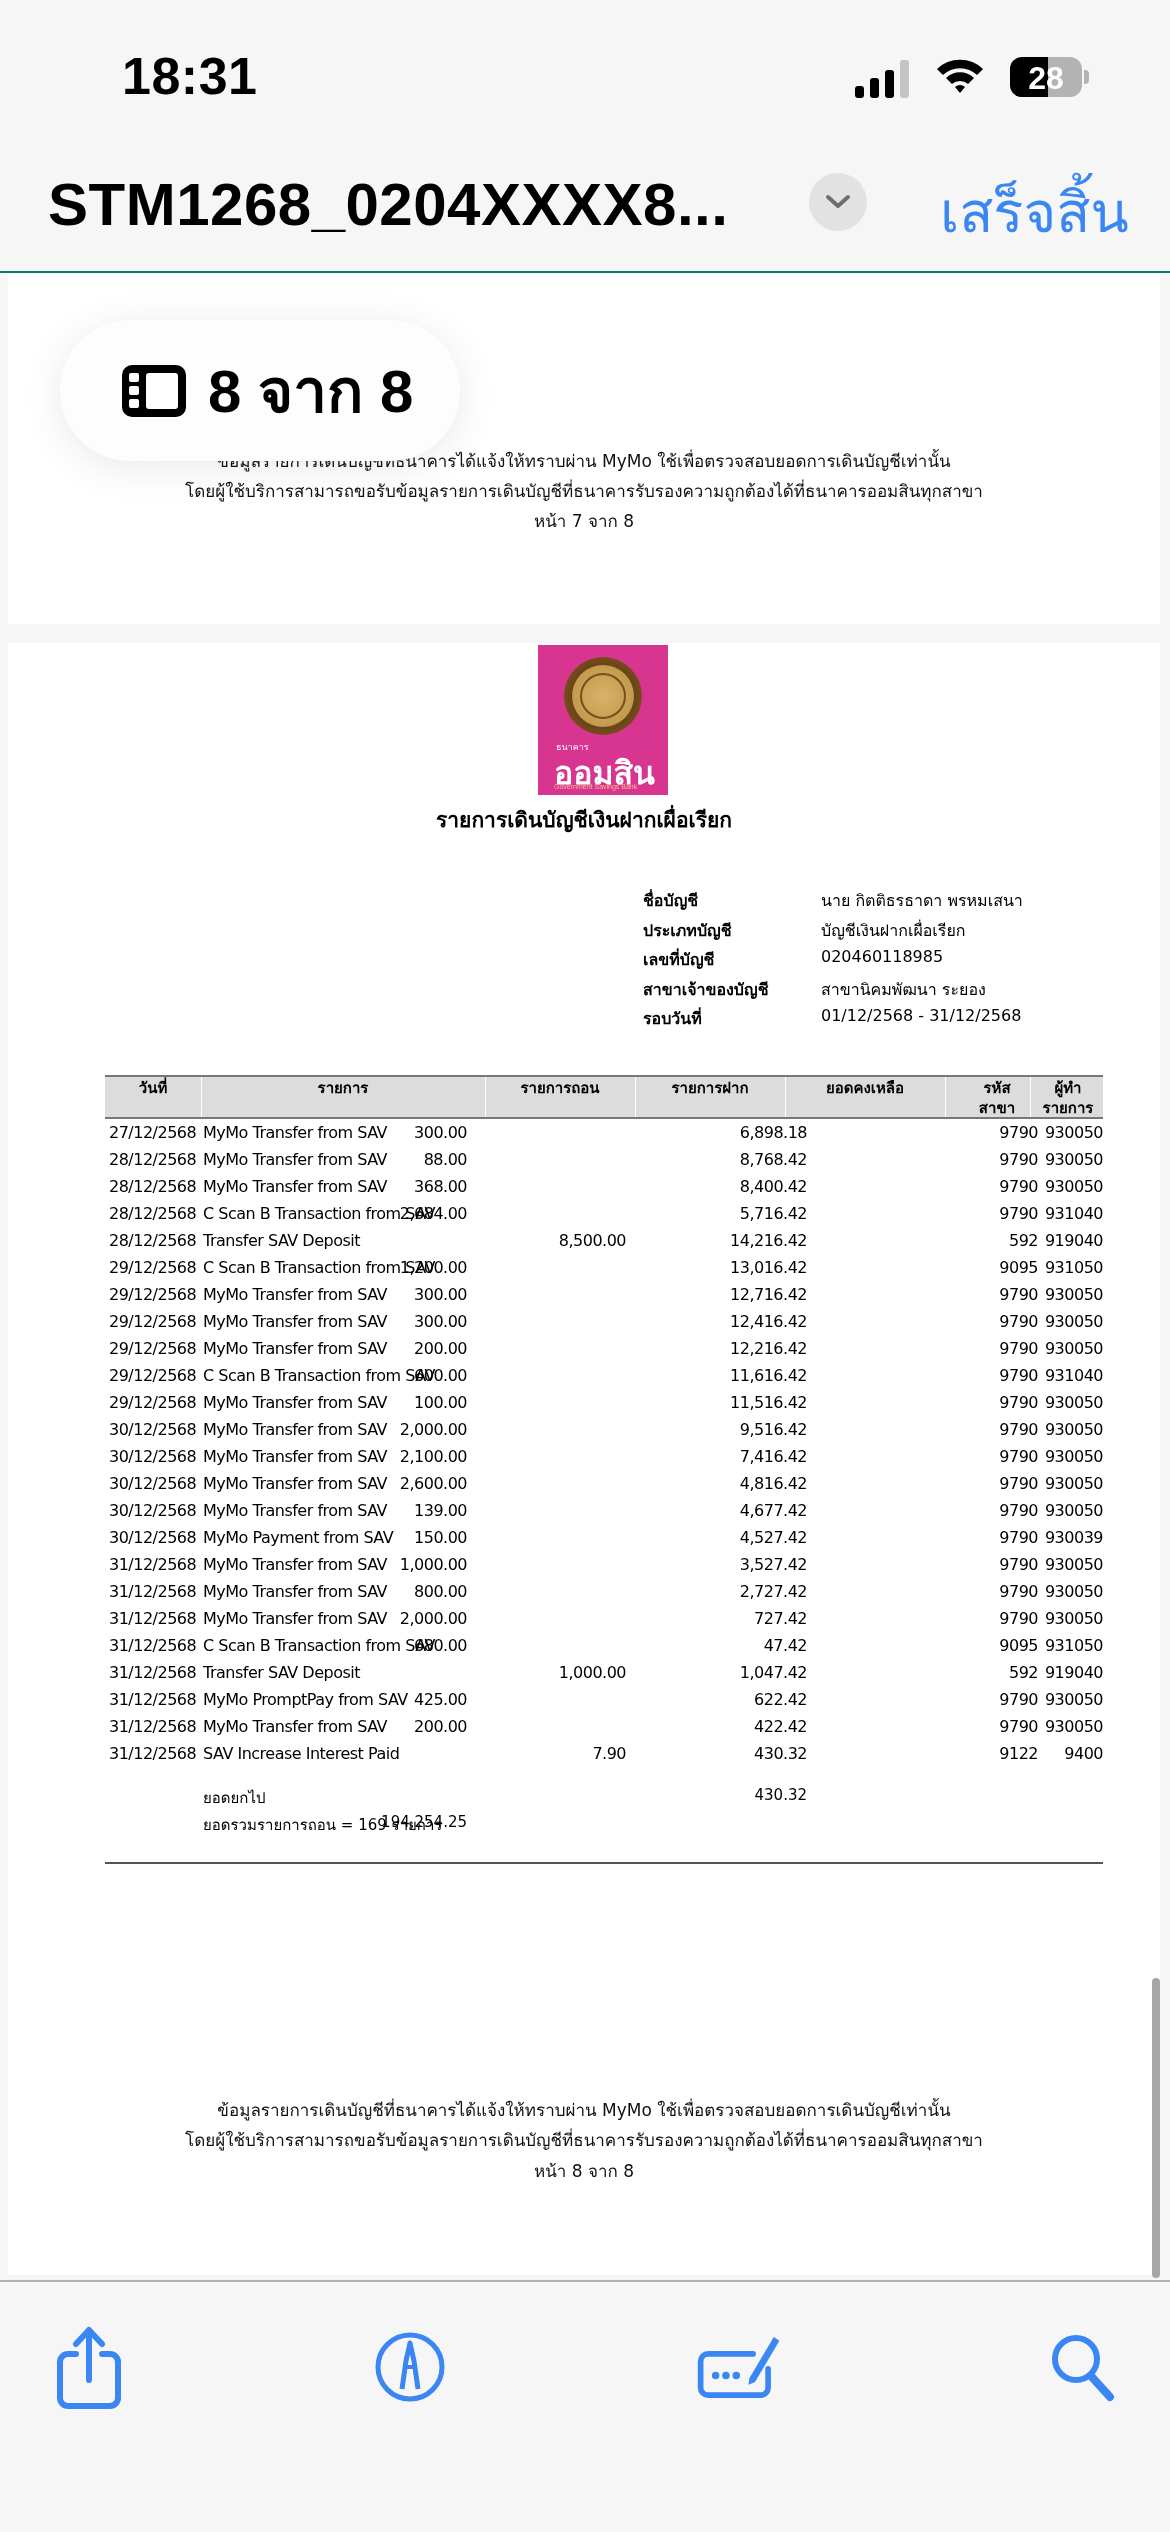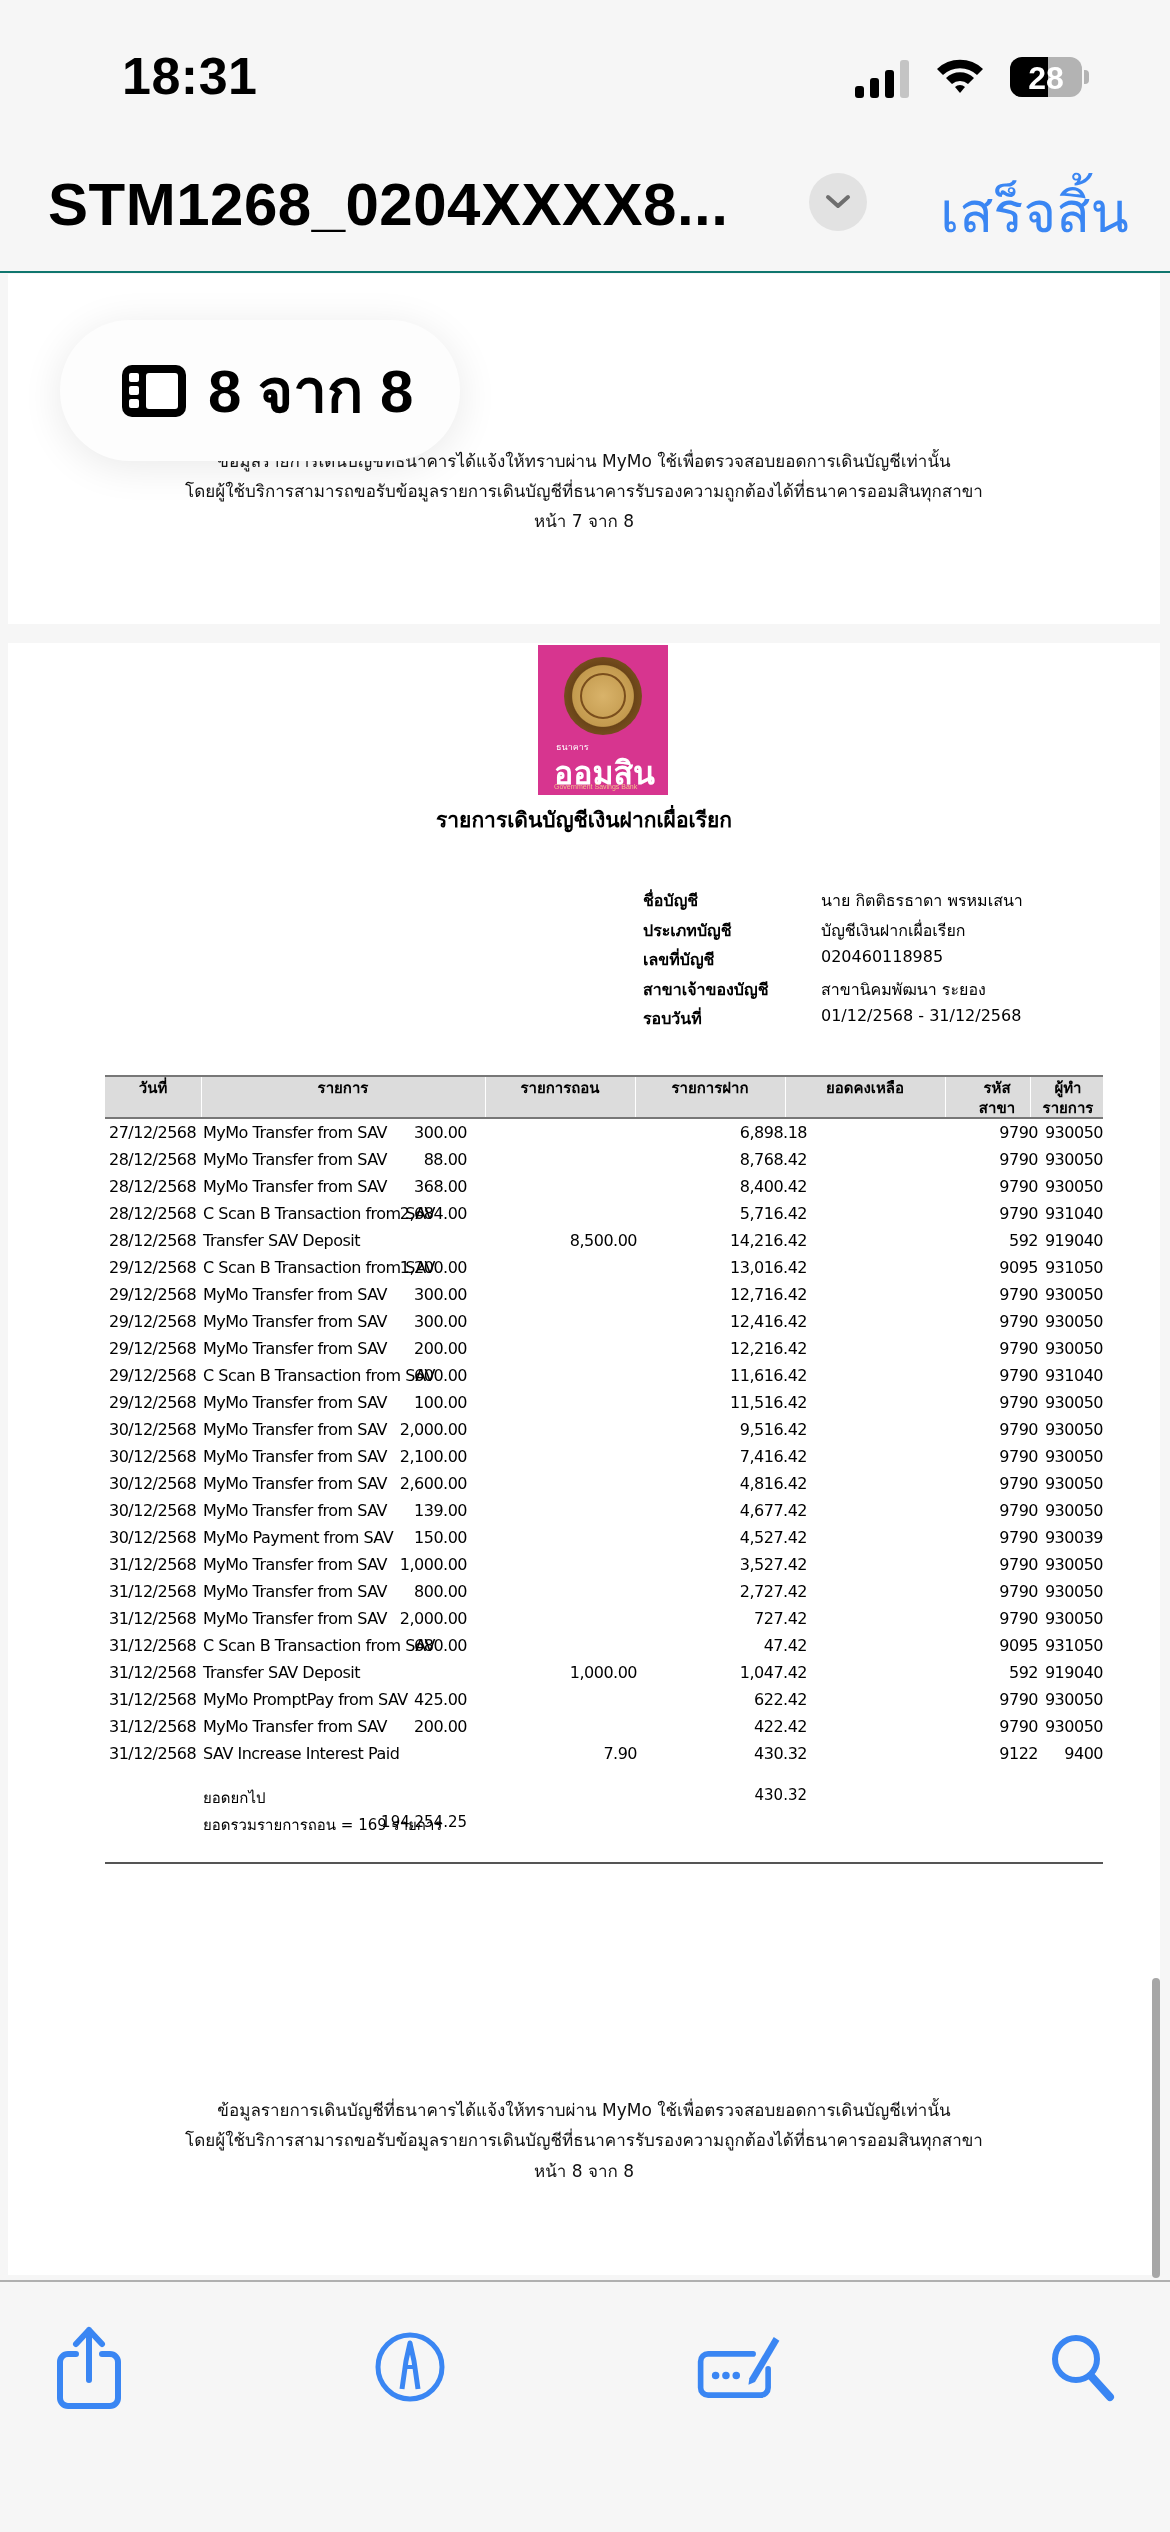--- a/index.html
+++ b/index.html
@@ -51,21 +51,21 @@
   .tbl { position: absolute; left: 97px; top: 432px; width: 998px; font-family: "DejaVu Sans", sans-serif; }
   .thead { position: relative; height: 44px; background: #dcdcdc; border-top: 2px solid #777; border-bottom: 2px solid #777; font-size: 15px; font-weight: 700; }
   .thead div { position: absolute; top: 2px; text-align: center; line-height: 18px; }
   .thead .vsep { position: absolute; top: 0; bottom: 0; width: 1px; background: #fff; }
   .trows { position: relative; font-size: 16px; letter-spacing: -0.5px; }
   .trow { position: relative; height: 27px; white-space: nowrap; }
   .trow span { position: absolute; top: 4px; }
   .c-date { left: 4px; }
   .c-desc { left: 98px; }
   .c-wd { right: 636px; text-align: right; }
-  .c-dep { right: 466px; text-align: left; }
+  .c-dep { right: 477px; text-align: left; }
   .c-bal { right: 296px; text-align: right; }
   .c-br { right: 65px; text-align: right; }
   .c-tl { right: 0px; text-align: right; }
 
   .summary { position: relative; margin-top: 16px; font-size: 15px; height: 81px; border-bottom: 2px solid #555; }
   .summary .srow { position: relative; height: 27px; }
   .summary span { position: absolute; top: 3px; white-space: nowrap; }
 
   .scrollbar { position: absolute; left: 1152px; top: 1978px; width: 8px; height: 300px; border-radius: 4px; background: #a6a6a6; }
 

